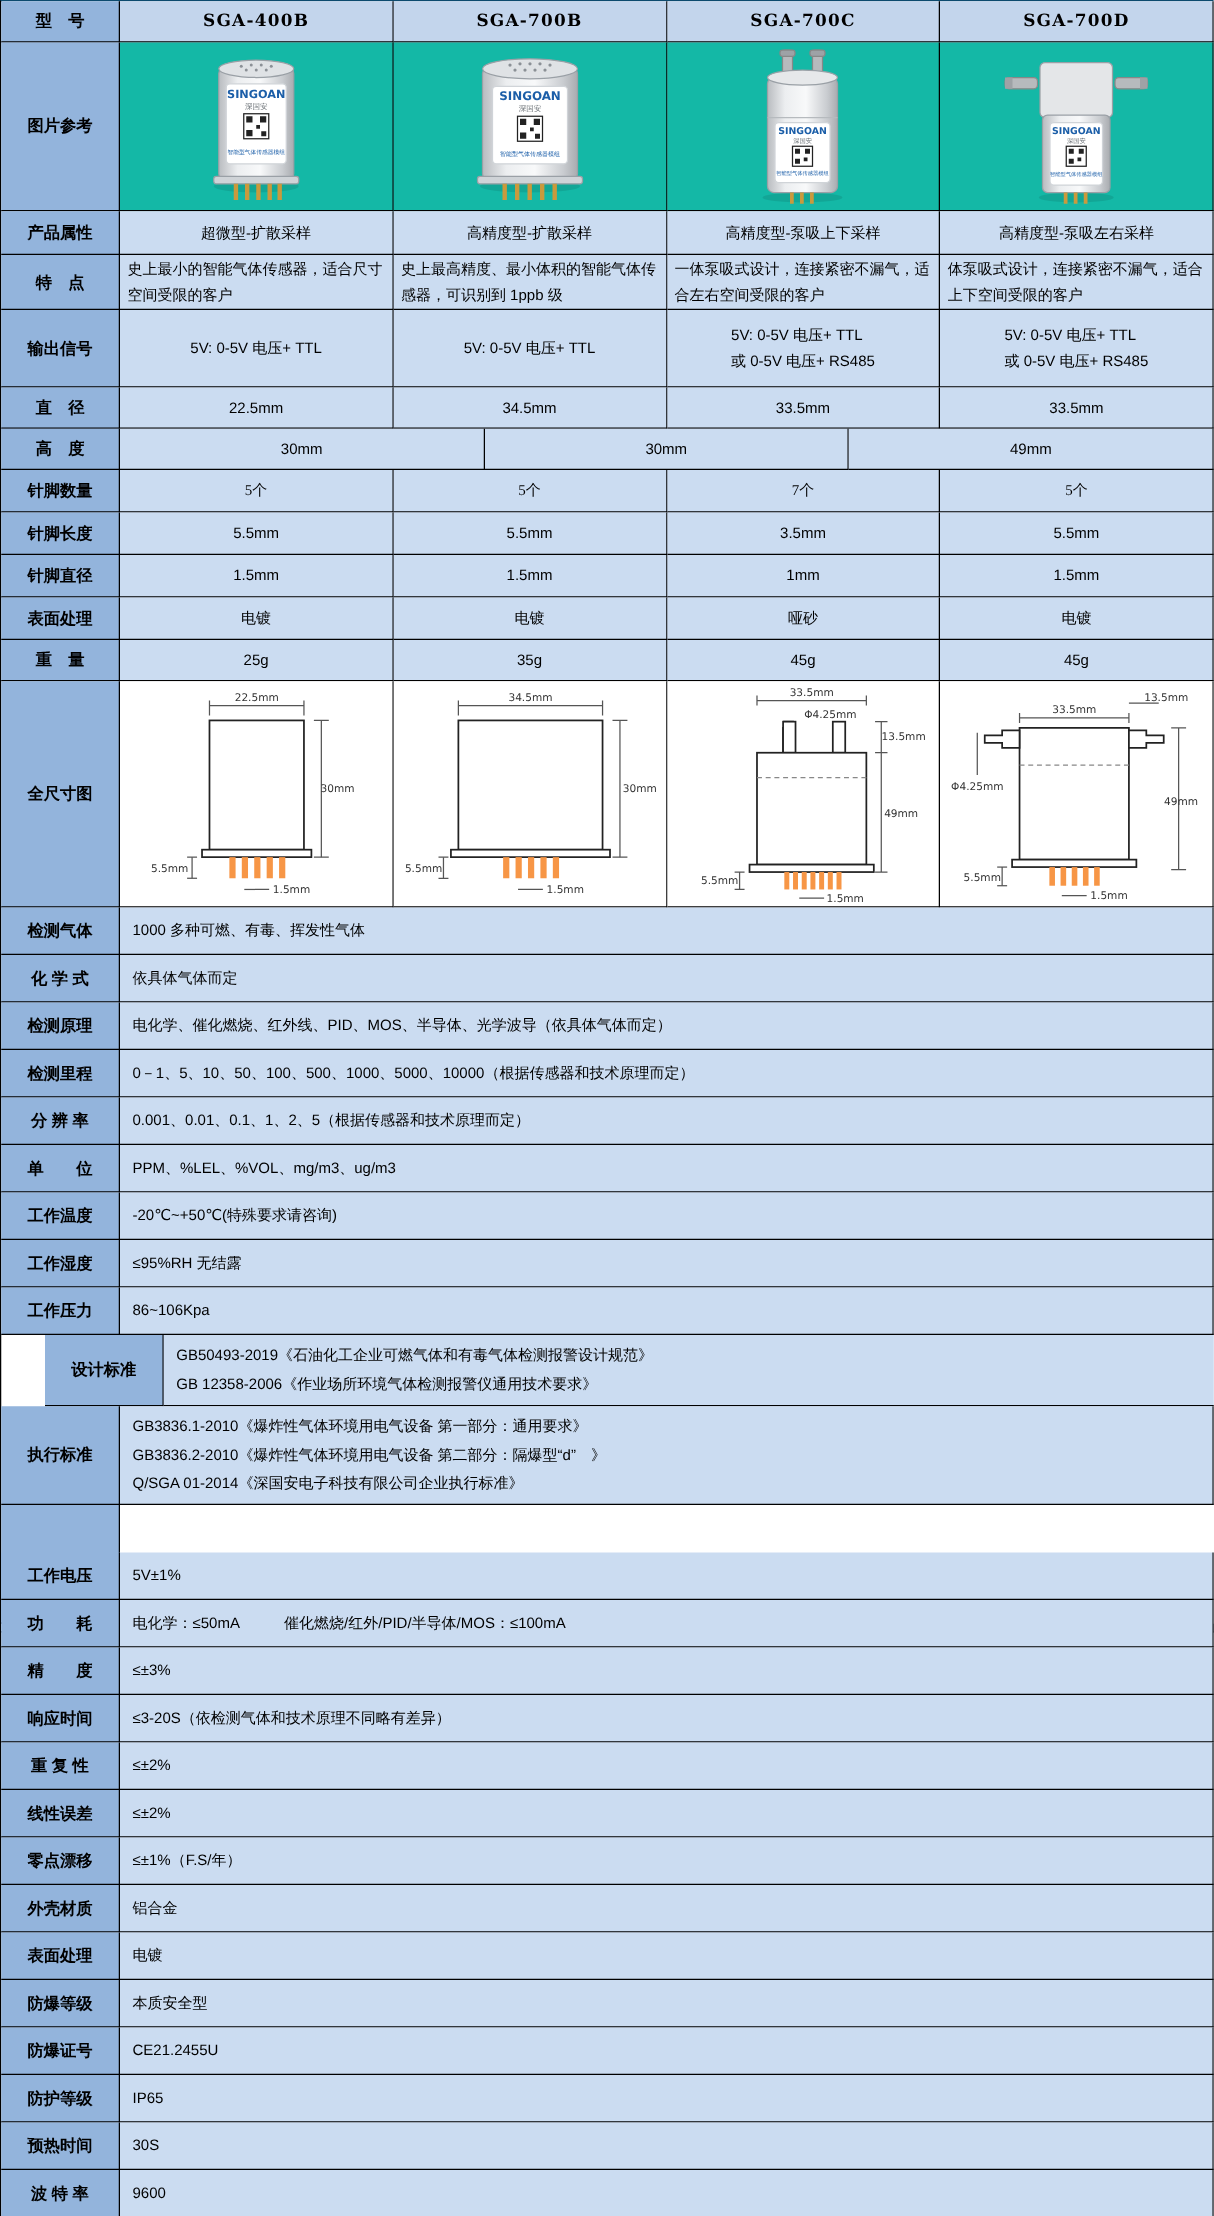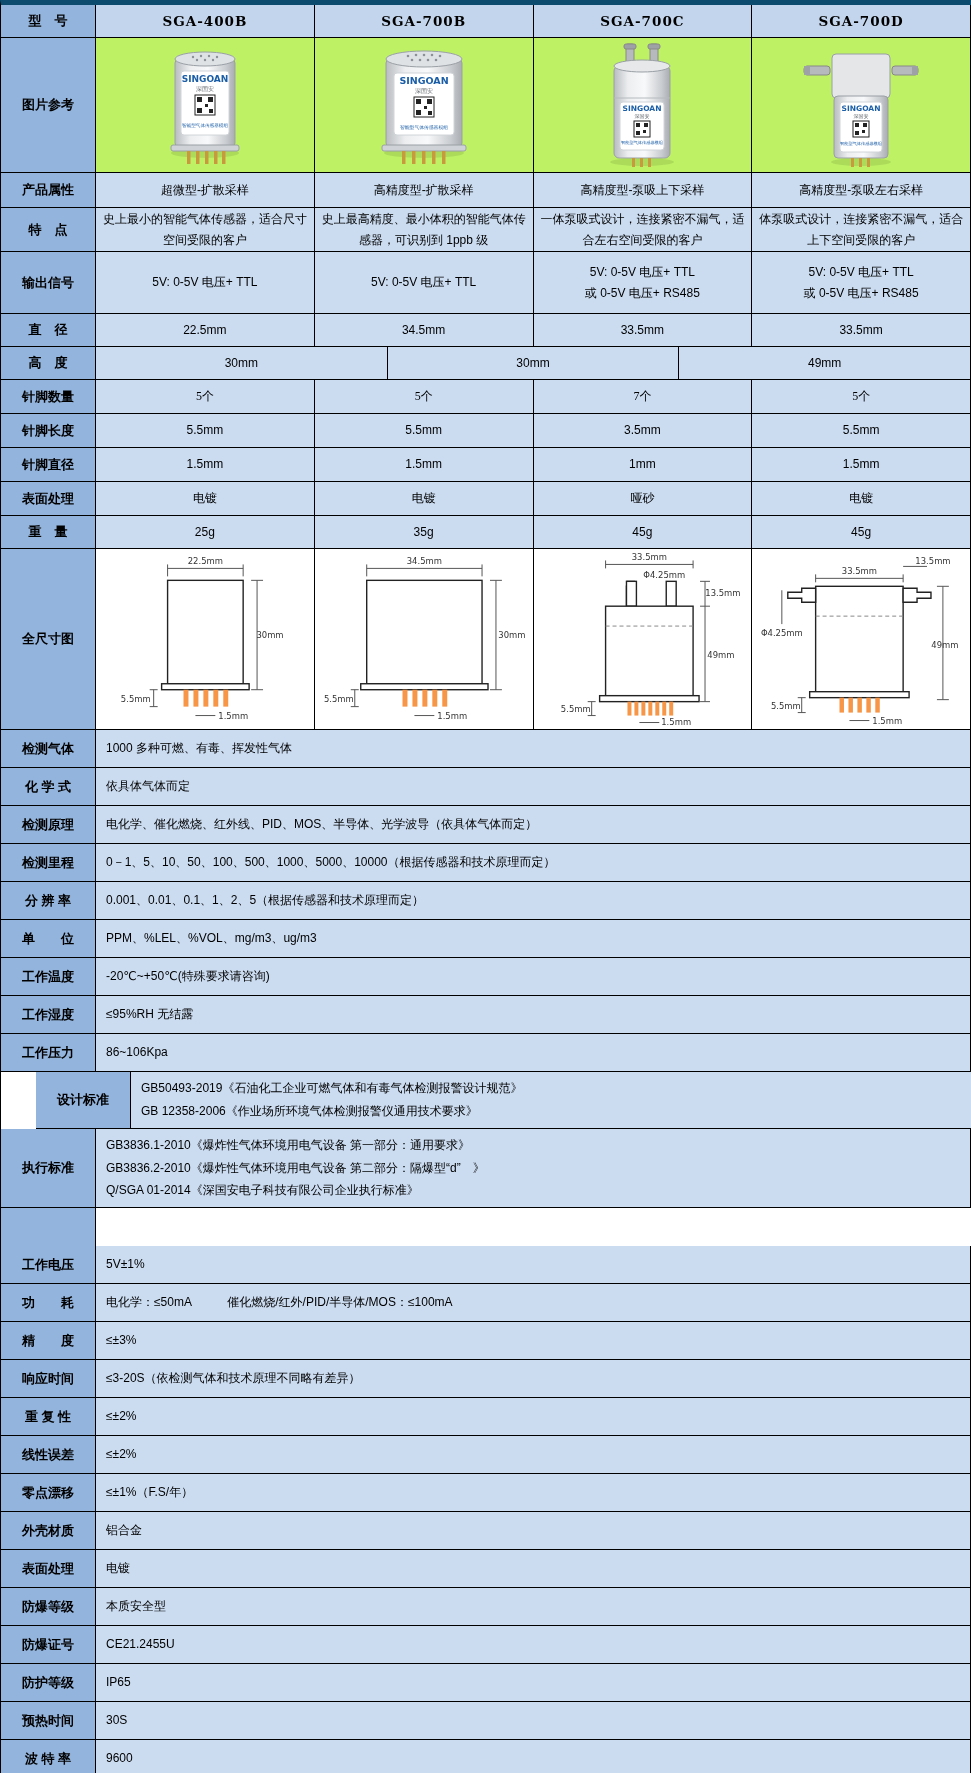--- a/index.html
+++ b/index.html
@@ -1,48 +1,48 @@
 <!DOCTYPE html>
 <html style="--label-bg: #93B4DC; --header-bg: #C3D5EC; --cell-bg: #CBDCF1; --pin-orange: #F79646;"><head>
 <meta charset="utf-8">
 <style>
   * { margin:0; padding:0; box-sizing:border-box; }
   html,body { background:#fff; }
   body { font-family:"Liberation Sans","DejaVu Sans",sans-serif; color:#000; }
   .table {
     width:971px; height:1773px;
-    border-top:5px solid #0c4a6e; border-left:1px solid #000;
+    border-top:1px solid #0c4a6e; border-left:1px solid #000;
     display:flex; flex-direction:column; background:#fff;
   }
   .row { display:flex; width:100%; flex:0 0 auto; }
   .cell {
     border-right:1px solid #000; border-bottom:1px solid #000;
     display:flex; align-items:center; justify-content:center;
     overflow:hidden;
   }
   .label {
     width:95px; flex:0 0 95px;
     background:var(--label-bg,#93B4DC);
     font-weight:bold; font-size:13px; text-align:center;
     line-height:1.35; padding:2px;
   }
   .val, .model, .photo, .diagram { flex:1 1 0; }
   .val {
     background:var(--cell-bg,#CBDCF1);
-    font-size:12px; text-align:center; padding:3px 6px;
+    font-size:12px; text-align:left; padding:3px 6px;
     white-space:pre-line; line-height:1.7;
   }
   .model {
     background:var(--header-bg,#C3D5EC);
     font-family:"DejaVu Serif","Liberation Serif",serif;
     font-weight:bold; font-size:13.5px; letter-spacing:1px;
   }
   .header-row { height:33px; }
   .photo-row { height:135px; }
-  .photo { background:#bef264; }
+  .photo { background:#14b8a6; }
   .diagram-row { height:181px; }
   .diagram { background:#fff; }
   .full-row .fullval {
     flex:1 1 0; background:var(--cell-bg,#CBDCF1);
     font-size:12px; text-align:left; justify-content:flex-start;
     padding:3px 10px; white-space:pre-line; line-height:1.9;
   }
   svg text { font-family:"DejaVu Sans","Liberation Sans",sans-serif; }
   .dim { font-size:8.5px; fill:#333; }
   .dline { stroke:#555; stroke-width:1; fill:none; }

